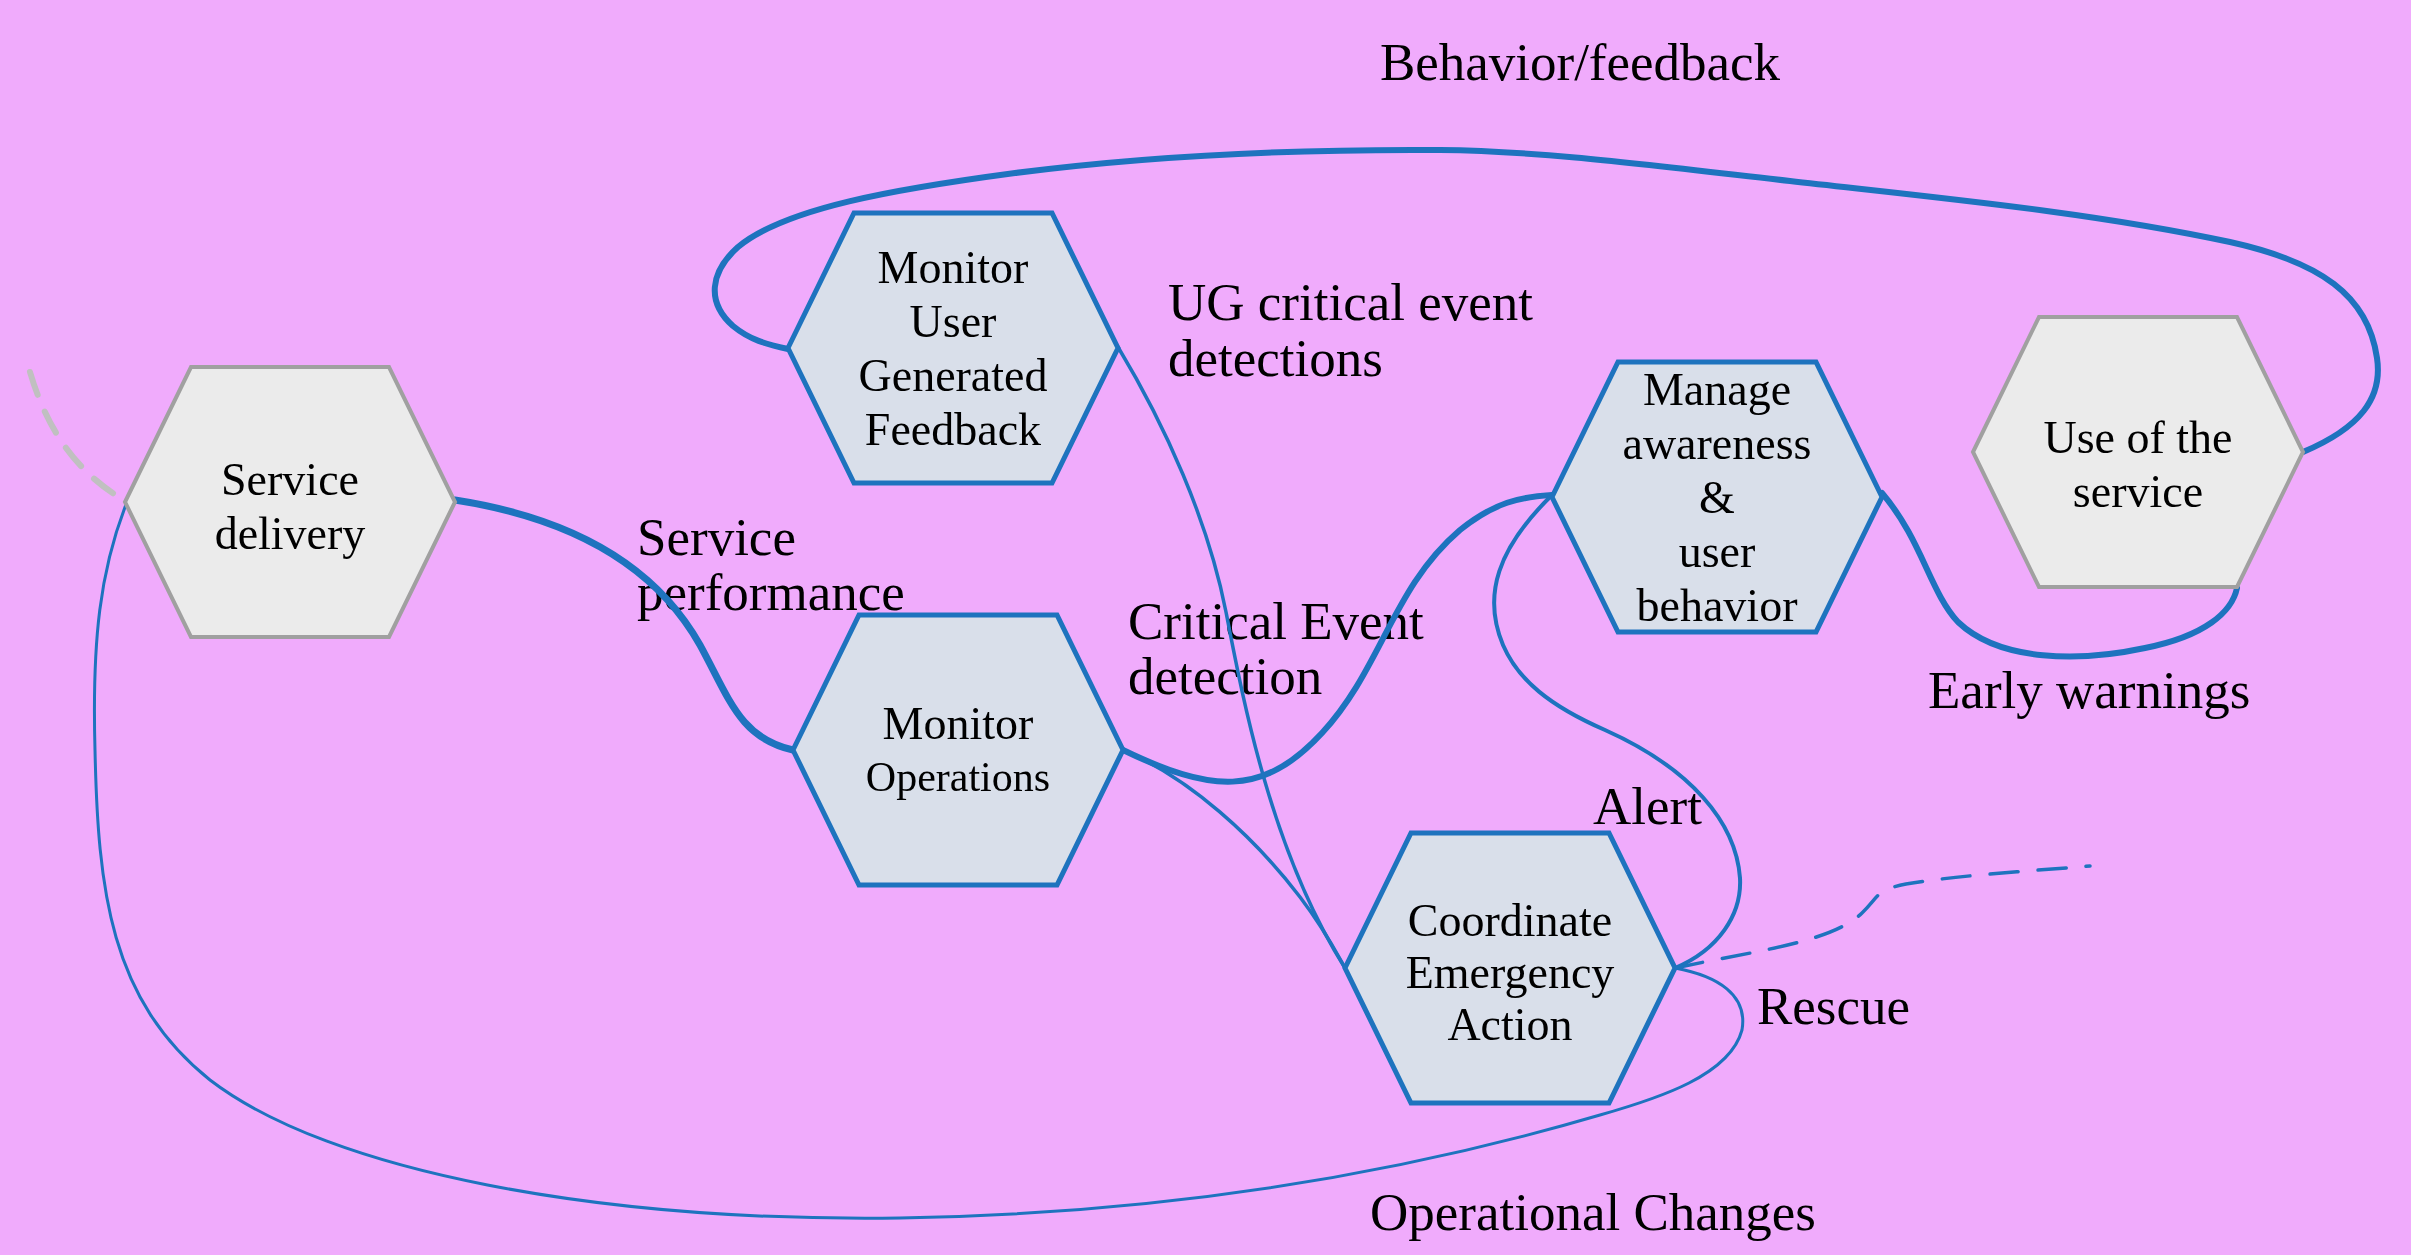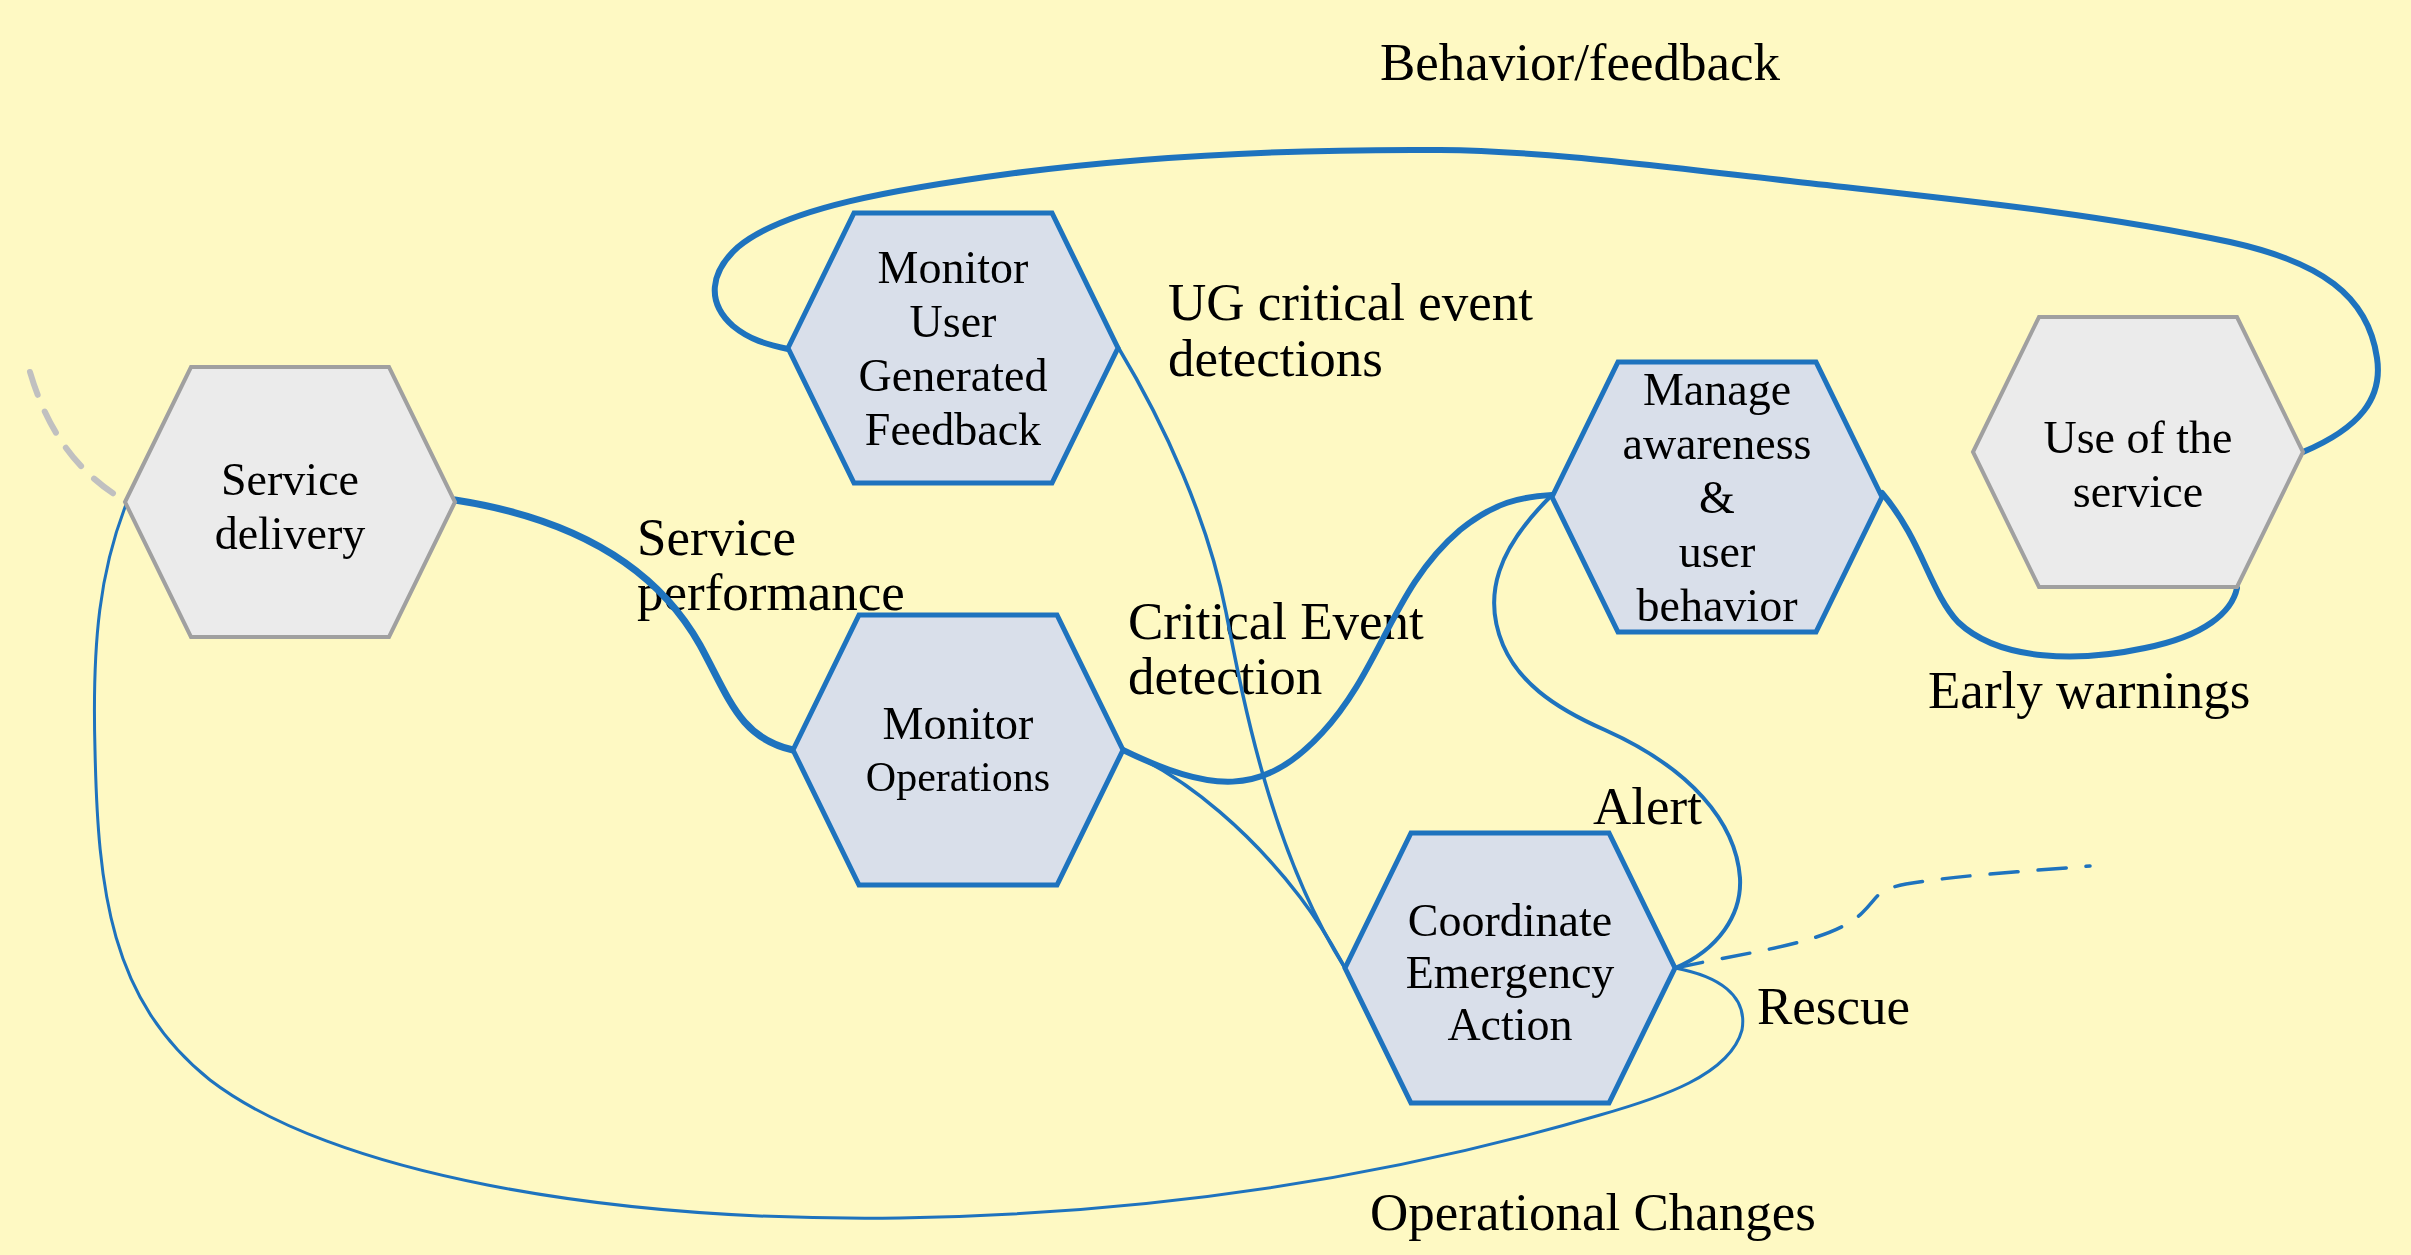--- a/index.html
+++ b/index.html
@@ -1,16 +1,16 @@
 <!DOCTYPE html>
 <html><head>
 <meta charset="utf-8">
 <style>
   html, body { margin: 0; padding: 0; background: #ffffff; }
-  .stage { position: relative; width: 2411px; height: 1255px; background: #fef9c3; overflow: hidden; }
+  .stage { position: relative; width: 2411px; height: 1255px; background: #f0abfc; overflow: hidden; }
   svg { display: block; }
   text { font-family: "Liberation Serif", "DejaVu Serif", serif; fill: #000000; }
   .node-label { font-size: 46px; }
   .node-label-sm { font-size: 42px; }
   .edge-label { font-size: 53px; }
   .curve { fill: none; stroke-linecap: round; }
   .hex { stroke-linejoin: miter; }
 </style>
 </head>
 <body>

